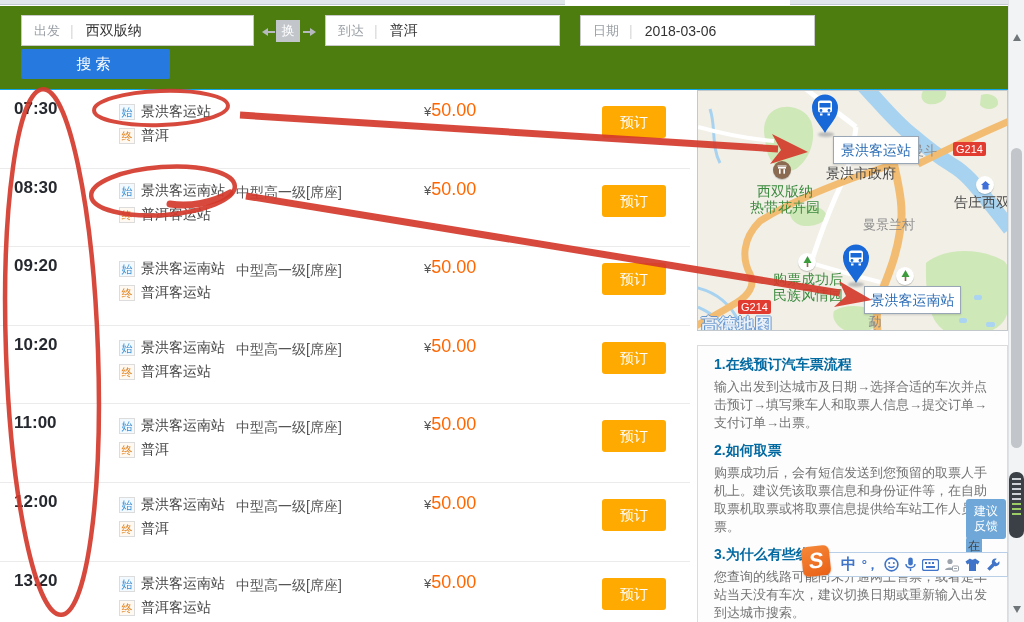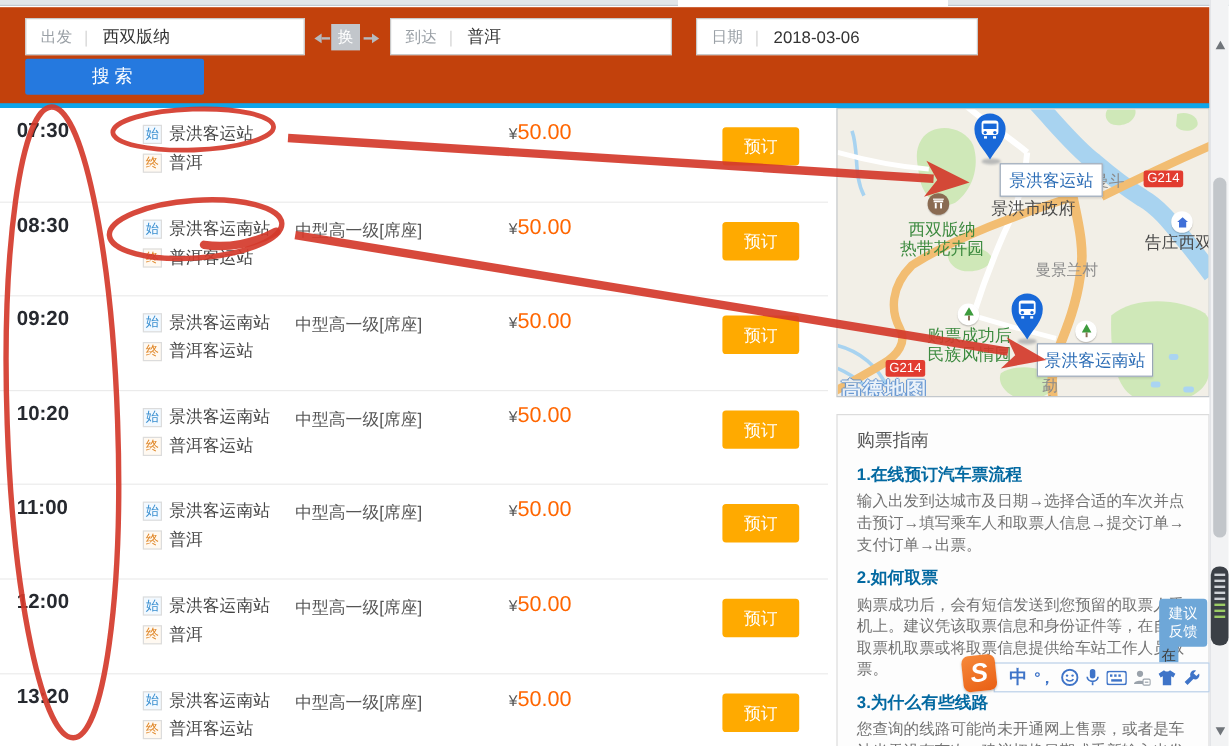--- a/index.html
+++ b/index.html
@@ -6,21 +6,21 @@
   html,body { width:1024px; height:622px; overflow:hidden; background:#fff;
     font-family:"Liberation Sans","DejaVu Sans",sans-serif; }
   .abs { position:absolute; }
   #stage { position:relative; width:1024px; height:622px; background:#fff; overflow:hidden; }
 
   
   #topstrip { left:0; top:0; width:1024px; height:5px; background:#e1e6ea; border-bottom:1px solid #c3cad1; }
   #topstrip .tab { position:absolute; left:565px; top:0; width:225px; height:6px; background:#fff; }
 
   
-  #searchbar { left:0; top:6px; width:1008px; height:84px; background:#c2410c; border-bottom:4px solid #0ea5e9; }
+  #searchbar { left:0; top:6px; width:1008px; height:84px; background:#4d7c0f; border-bottom:1px solid #0ea5e9; }
   .field { position:absolute; top:9px; height:31px; background:#fff; border:1px solid #c9c9c9; display:flex; align-items:center; }
   .field .lbl { color:#9aa0a6; font-size:13px; padding:0 10px 0 12px; }
   .field .sep { color:#d8d8d8; font-size:14px; }
   .field .val { color:#333; font-size:14px; padding-left:12px; }
   #f-depart { left:21px; width:233px; }
   #f-arrive { left:325px; width:235px; }
   #f-date   { left:580px; width:235px; }
   #swap { position:absolute; left:262px; top:14px; width:54px; height:22px; }
   #swap .box { position:absolute; left:14px; top:0; width:24px; height:22px; background:#c2c6cb; color:#fff; font-size:13px; text-align:center; line-height:22px; }
   .tri { width:0; height:0; position:absolute; top:8px; }
@@ -34,21 +34,21 @@
   
   #list { left:0; top:90px; width:690px; height:532px; background:#fff; }
   .row { position:relative; width:690px; height:78.6px; border-bottom:1px solid #ebebeb; }
   .row .time { position:absolute; left:14px; top:9px; font-size:17px; font-weight:bold; color:#26292f; }
   .stline { position:absolute; left:119px; display:flex; align-items:center; }
   .st-start { top:13px; } .st-end { top:37px; }
   .badge { width:16px; height:16px; font-size:11px; line-height:15px; text-align:center; border:1px solid #dcdcdc; margin-right:6px; }
   .badge.b-start { color:#3a8fd0; background:#f2f9ff; }
   .badge.b-end   { color:#e0882a; background:#fff9f1; }
   .stname { font-size:14px; color:#444; }
-  .bustype { position:absolute; left:246px; top:15px; font-size:14px; color:#555; }
+  .bustype { position:absolute; left:236px; top:15px; font-size:14px; color:#555; }
   .price { position:absolute; left:424px; top:10px;text-align:right; }
   .price .cur { font-size:13px; color:#555; }
   .price .amt { font-size:18px; color:#f60; }
   .book-btn { position:absolute; left:602px; top:16px; width:64px; height:32px; background:#ffaa00; border-radius:3px;
     color:#fff; font-size:14px; text-align:center; line-height:32px; cursor:pointer; }
 
   
   #map { left:697px; top:90px; width:311px; height:241px; border:1px solid #c3c8cd; background:#f2efe7; overflow:hidden; }
   .map-lbl { position:absolute; white-space:nowrap; }
   .poi-gray  { color:#8b8b8b; font-size:13px; }
@@ -349,21 +349,20 @@
       <circle cx="19" cy="16.5" r="1.4" fill="#1868d8"></circle>
       <rect x="10" y="19.5" width="2.5" height="2" fill="#fff"></rect>
       <rect x="17.5" y="19.5" width="2.5" height="2" fill="#fff"></rect>
     </svg>
     <div class="mk-label l2">景洪客运南站</div>
 
     <div id="watermark">高德地图</div>
   </div>
 
   <div id="guide" class="abs">
-    <div class="title">购票指南</div>
     <div class="gsec">
       <h4>1.在线预订汽车票流程</h4>
       <p>输入出发到达城市及日期→选择合适的车次并点击预订→填写乘车人和取票人信息→提交订单→支付订单→出票。</p>
     </div>
     <div class="gsec">
       <h4>2.如何取票</h4>
       <p>购票成功后，会有短信发送到您预留的取票人手机上。建议凭该取票信息和身份证件等，在自助取票机取票或将取票信息提供给车站工作人员取票。</p>
     </div>
     <div class="gsec">
       <h4>3.为什么有些线路</h4>

